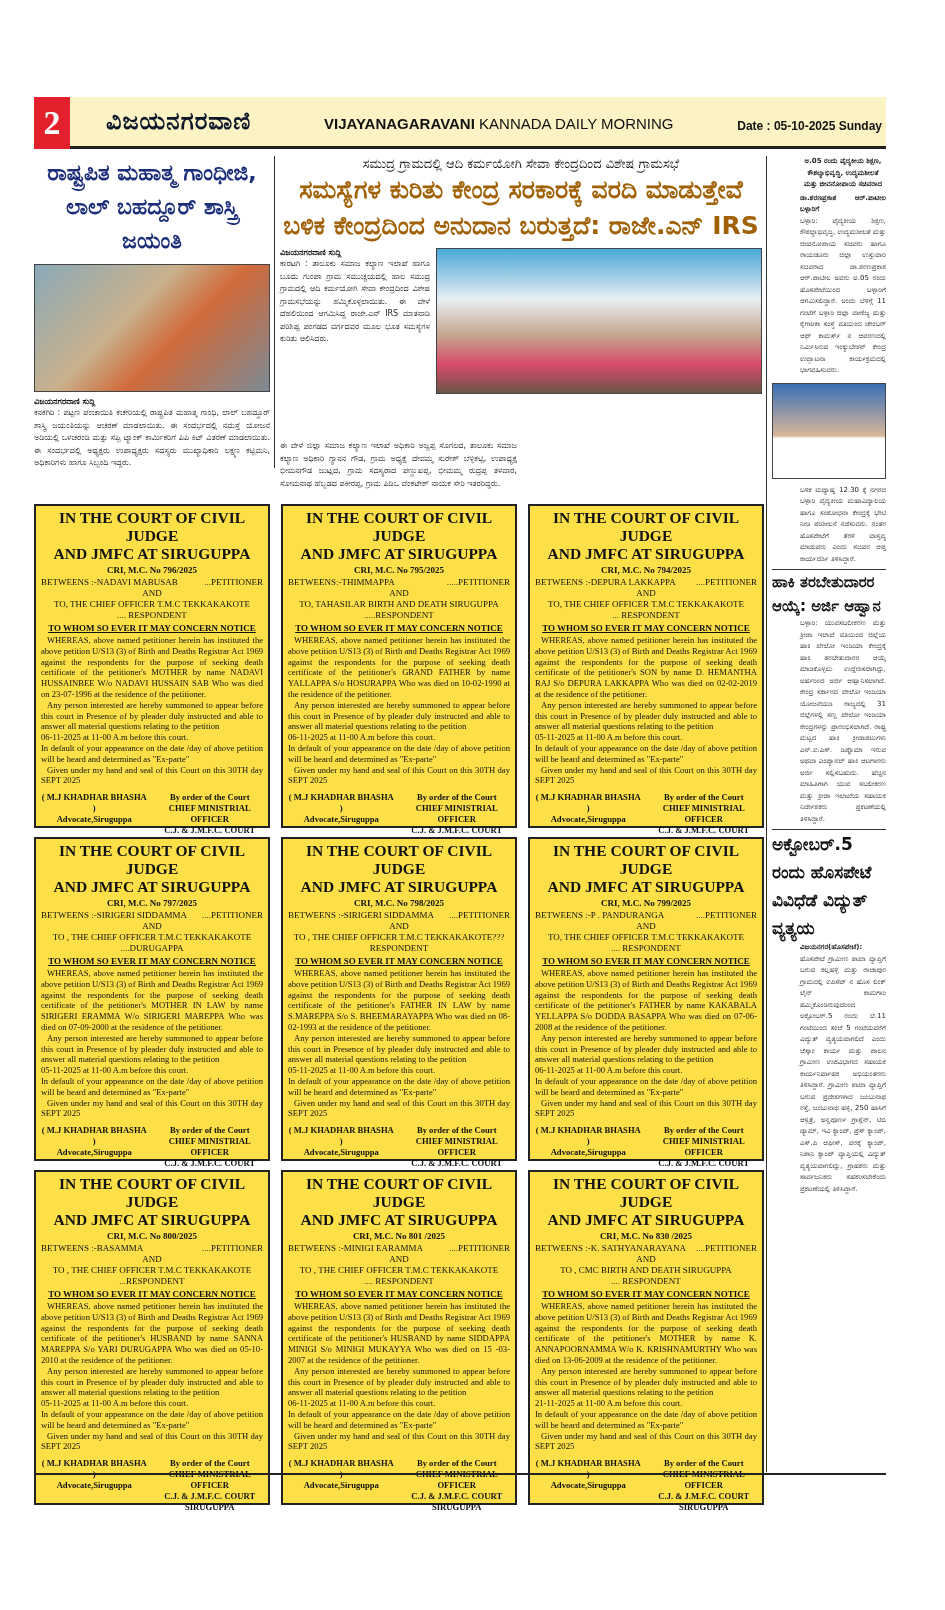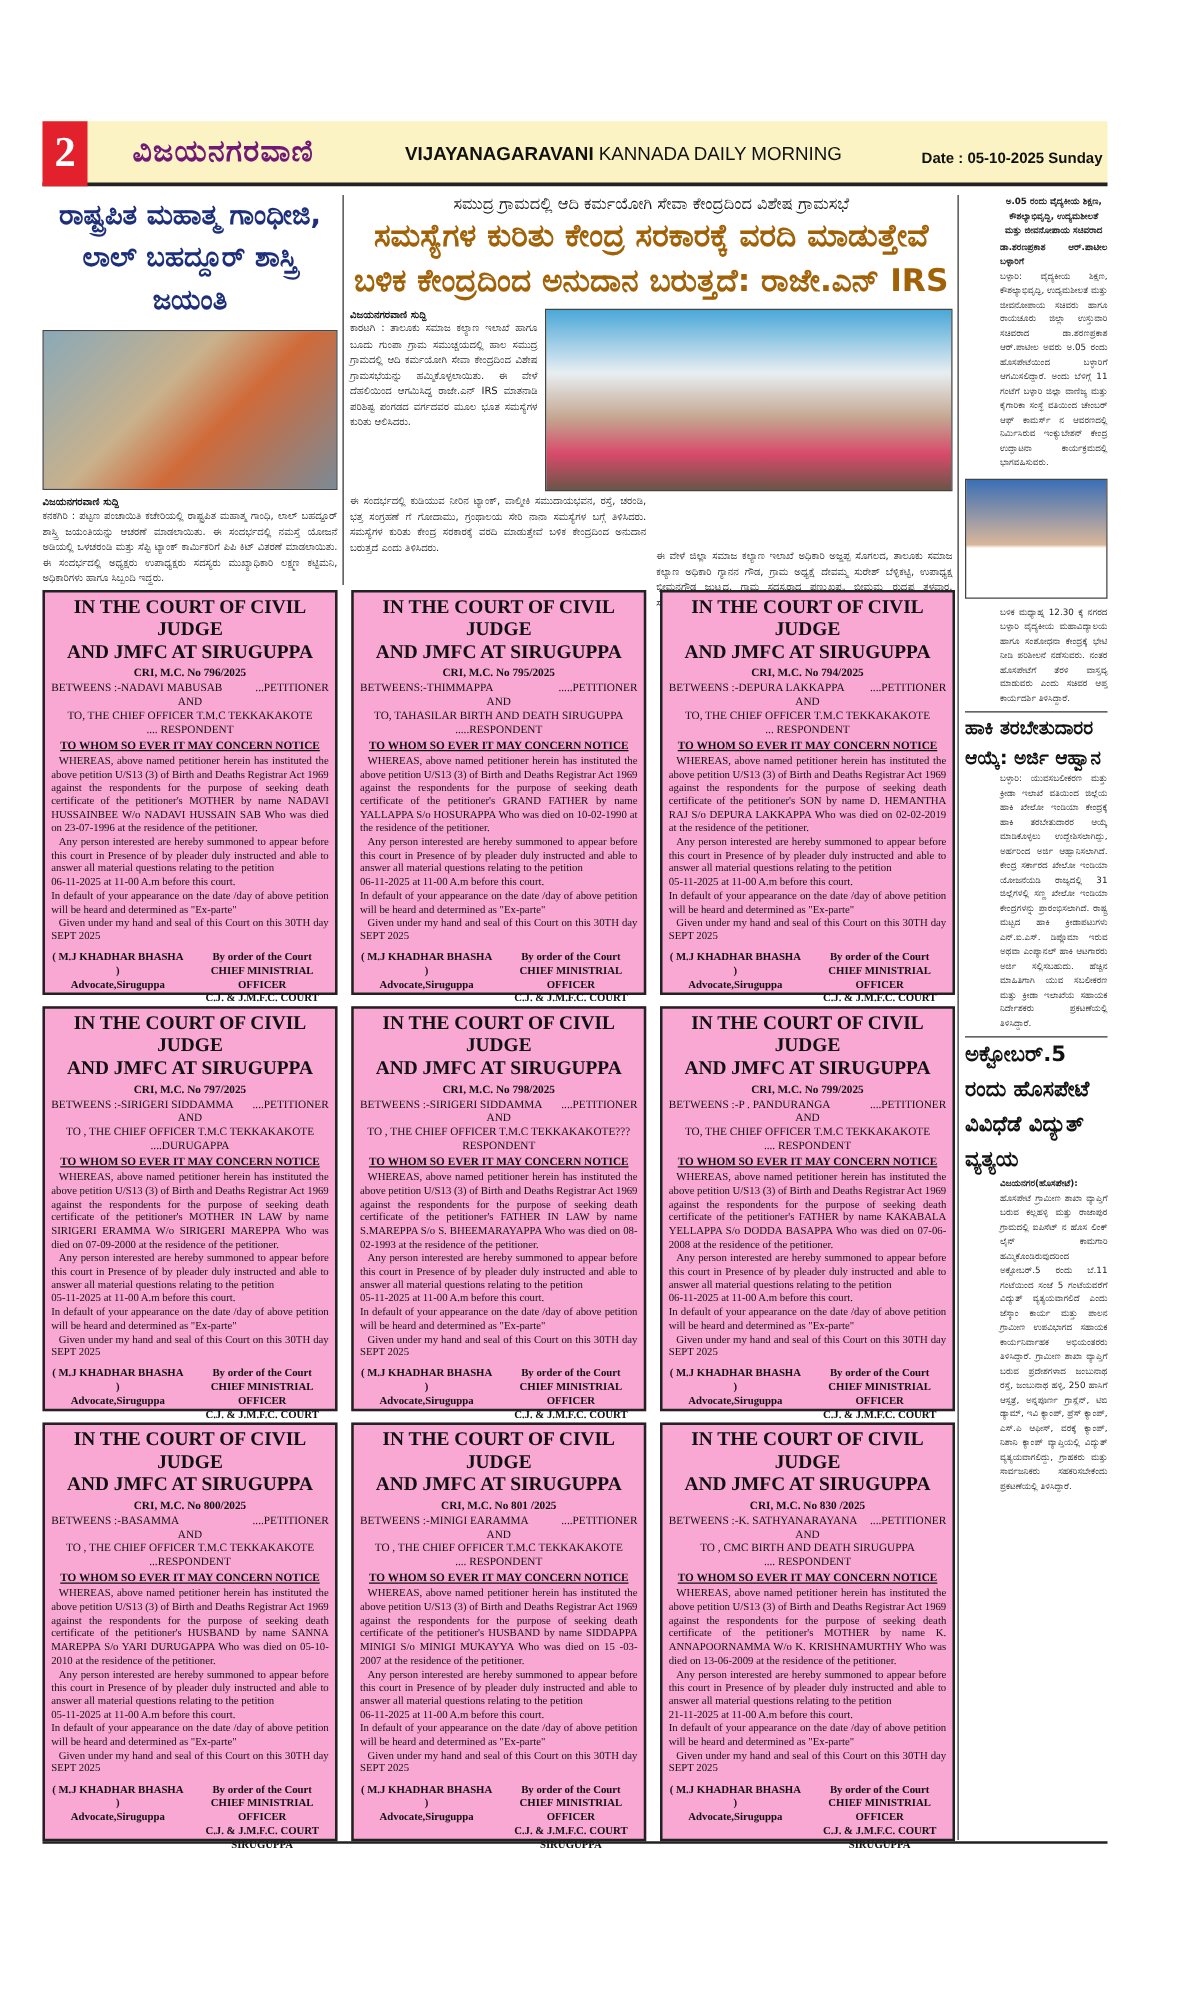--- a/index.html
+++ b/index.html
@@ -1,34 +1,34 @@
 <!DOCTYPE html>
 <html><head>
 <meta charset="utf-8">
 <style>
 *{box-sizing:border-box;margin:0;padding:0;}
 body{width:945px;height:1610px;background:#fff;position:relative;overflow:hidden;font-family:"Liberation Serif",serif;color:#111;}
 .masthead{position:absolute;left:34px;top:97px;width:852px;height:52px;background:#fbf3c4;border-bottom:3px solid #222;}
 .pageno{position:absolute;left:0;top:0;width:36px;height:52px;background:#e3212c;color:#fff;font:bold 34px "Liberation Serif",serif;text-align:center;line-height:52px;}
-.kn-logo{position:absolute;left:72px;top:10px;font:bold 24px "DejaVu Sans",sans-serif;color:#701a75;letter-spacing:1px;}
+.kn-logo{position:absolute;left:72px;top:10px;font:bold 24px "DejaVu Sans",sans-serif;color:#0f172a;letter-spacing:1px;}
 .en-title{position:absolute;left:290px;top:18px;font:15px "Liberation Sans",sans-serif;color:#111;}
 .en-title b{font-weight:bold;}
 .date{position:absolute;right:4px;top:22px;font:bold 12px "Liberation Sans",sans-serif;}
 .colL{position:absolute;left:34px;top:156px;width:236px;}
 .colC{position:absolute;left:280px;top:156px;width:482px;}
 .colR{position:absolute;left:772px;top:156px;width:114px;}
 .vline{position:absolute;top:156px;width:1px;background:#333;}
 .hl-blue{font:bold 22px "DejaVu Sans",sans-serif;color:#1d2f7a;line-height:34px;text-align:center;}
 .kicker{font:13px "DejaVu Sans",sans-serif;text-align:center;color:#111;}
 .hl-purple{font:bold 25px "DejaVu Sans",sans-serif;color:#a16207;line-height:36px;text-align:center;}
 .photo{background:linear-gradient(135deg,#8aa9b8,#c9b18c 40%,#d06a3a 60%,#7c8a95);border:1px solid #444;}
 .photo2{background:linear-gradient(180deg,#4aa8d8 0%,#e8eef2 35%,#c4a690 60%,#d84a6a 80%,#6b5548);}
 .bodytxt{font:8px "DejaVu Sans",sans-serif;line-height:12.5px;color:#222;text-align:justify;}
 .byline{font:bold 8px "DejaVu Sans",sans-serif;}
-.notice{position:absolute;border:2px solid #222;padding:3px 5px;background:#f9a8d4;}
+.notice{position:absolute;border:2px solid #222;padding:3px 5px;background:#fde047;margin-top:32px;}
 .notice .t1{font:bold 15.5px "Liberation Serif",serif;text-align:center;line-height:18px;}
 .notice .case{font:bold 9px "Liberation Serif",serif;text-align:center;margin:2px 0;}
 .notice .ln{font:9px "Liberation Serif",serif;line-height:11px;text-align:center;}
 .notice .row{display:flex;justify-content:space-between;}
 .notice .right{}
 .notice .to{font:bold 9px "Liberation Serif",serif;text-align:center;text-decoration:underline;margin:2px 0;}
 .notice .para{font:8.6px "Liberation Serif",serif;line-height:10.8px;text-align:justify;}
 .notice .sign{display:flex;justify-content:space-between;margin-top:6px;font:bold 8.6px "Liberation Serif",serif;line-height:11px;}
 .notice .sign .l{text-align:center;width:48%;}
 .notice .sign .r{text-align:center;width:48%;}
@@ -61,21 +61,20 @@
   <div class="hl-purple">ಸಮಸ್ಯೆಗಳ ಕುರಿತು ಕೇಂದ್ರ ಸರಕಾರಕ್ಕೆ ವರದಿ ಮಾಡುತ್ತೇವೆ</div>
   <div class="hl-purple">ಬಳಿಕ ಕೇಂದ್ರದಿಂದ ಅನುದಾನ ಬರುತ್ತದೆ: ರಾಜೇ.ಎನ್ IRS</div>
   <div style="display:flex;gap:6px;margin-top:4px;">
     <div style="width:150px;">
       <div class="byline">ವಿಜಯನಗರವಾಣಿ ಸುದ್ದಿ</div>
       <div class="bodytxt">ಕಾರಟಗಿ : ತಾಲೂಕು ಸಮಾಜ ಕಲ್ಯಾಣ ಇಲಾಖೆ ಹಾಗೂ ಬೂದು ಗುಂಪಾ ಗ್ರಾಮ ಸಮುಚ್ಚಯದಲ್ಲಿ ಹಾಲ ಸಮುದ್ರ ಗ್ರಾಮದಲ್ಲಿ ಆದಿ ಕರ್ಮಯೋಗಿ ಸೇವಾ ಕೇಂದ್ರದಿಂದ ವಿಶೇಷ ಗ್ರಾಮಸಭೆಯನ್ನು ಹಮ್ಮಿಕೊಳ್ಳಲಾಯಿತು. ಈ ವೇಳೆ ದೆಹಲಿಯಿಂದ ಆಗಮಿಸಿದ್ದ ರಾಜೇ.ಎನ್ IRS ಮಾತನಾಡಿ ಪರಿಶಿಷ್ಟ ಪಂಗಡದ ವರ್ಗದವರ ಮೂಲ ಭೂತ ಸಮಸ್ಯೆಗಳ ಕುರಿತು ಆಲಿಸಿದರು.</div>
     </div>
     <div class="photo photo2" style="width:326px;height:146px;"></div>
   </div>
   <div style="display:flex;gap:8px;margin-top:2px;">
-    <div class="bodytxt" style="width:237px;">ಈ ಸಂದರ್ಭದಲ್ಲಿ ಕುಡಿಯುವ ನೀರಿನ ಟ್ಯಾಂಕ್, ವಾಲ್ಮೀಕಿ ಸಮುದಾಯಭವನ, ರಸ್ತೆ, ಚರಂಡಿ, ಭತ್ತ ಸಂಗ್ರಹಣೆ ಗೆ ಗೋದಾಮು, ಗ್ರಂಥಾಲಯ ಸೇರಿ ನಾನಾ ಸಮಸ್ಯೆಗಳ ಬಗ್ಗೆ ತಿಳಿಸಿದರು. ಸಮಸ್ಯೆಗಳ ಕುರಿತು ಕೇಂದ್ರ ಸರಕಾರಕ್ಕೆ ವರದಿ ಮಾಡುತ್ತೇವೆ ಬಳಿಕ ಕೇಂದ್ರದಿಂದ ಅನುದಾನ ಬರುತ್ತದೆ ಎಂದು ತಿಳಿಸಿದರು.</div>
     <div class="bodytxt" style="width:237px;margin-top:44px;">ಈ ವೇಳೆ ಜಿಲ್ಲಾ ಸಮಾಜ ಕಲ್ಯಾಣ ಇಲಾಖೆ ಅಧಿಕಾರಿ ಅಜ್ಜಪ್ಪ ಸೊಗಲದ, ತಾಲೂಕು ಸಮಾಜ ಕಲ್ಯಾಣ ಅಧಿಕಾರಿ ಗ್ಯಾನನ ಗೌಡ, ಗ್ರಾಮ ಅಧ್ಯಕ್ಷೆ ದೇವಮ್ಮ ಸುರೇಶ್ ಬೆಳ್ಳಿಕಟ್ಟಿ, ಉಪಾಧ್ಯಕ್ಷ ಭೀಮನಗೌಡ ಜುಟ್ಲದ, ಗ್ರಾಮ ಸದಸ್ಯರಾದ ಪಣ್ಣುಖಪ್ಪ, ಭೀಮಮ್ಮ ರುದ್ರಪ್ಪ ತಳವಾರ, ಸೋಮನಾಥ ಹೆಬ್ಬಡದ ಪಕೀರಪ್ಪ, ಗ್ರಾಮ ಪಿಡಿಒ ವೆಂಕಟೇಶ್ ನಾಯಕ ಸೇರಿ ಇತರರಿದ್ದರು.</div>
   </div>
 </div>
 
 <div class="colR">
   <div class="rtxt" style="text-align:center;font-weight:bold;">ಅ.05 ರಂದು ವೈದ್ಯಕೀಯ ಶಿಕ್ಷಣ, ಕೌಶಲ್ಯಾಭಿವೃದ್ಧಿ, ಉದ್ಯಮಶೀಲತೆ ಮತ್ತು ಜೀವನೋಪಾಯ ಸಚಿವರಾದ</div>
   <div class="rtxt" style="font-weight:bold;margin-top:2px;">ಡಾ.ಶರಣಪ್ರಕಾಶ ಆರ್.ಪಾಟೀಲ ಬಳ್ಳಾರಿಗೆ</div>
   <div class="rtxt">ಬಳ್ಳಾರಿ: ವೈದ್ಯಕೀಯ ಶಿಕ್ಷಣ, ಕೌಶಲ್ಯಾಭಿವೃದ್ಧಿ, ಉದ್ಯಮಶೀಲತೆ ಮತ್ತು ಜೀವನೋಪಾಯ ಸಚಿವರು ಹಾಗೂ ರಾಯಚೂರು ಜಿಲ್ಲಾ ಉಸ್ತುವಾರಿ ಸಚಿವರಾದ ಡಾ.ಶರಣಪ್ರಕಾಶ ಆರ್.ಪಾಟೀಲ ಅವರು ಅ.05 ರಂದು ಹೊಸಪೇಟೆಯಿಂದ ಬಳ್ಳಾರಿಗೆ ಆಗಮಿಸಲಿದ್ದಾರೆ. ಅಂದು ಬೆಳಿಗ್ಗೆ 11 ಗಂಟೆಗೆ ಬಳ್ಳಾರಿ ಜಿಲ್ಲಾ ವಾಣಿಜ್ಯ ಮತ್ತು ಕೈಗಾರಿಕಾ ಸಂಸ್ಥೆ ವತಿಯಿಂದ ಚೇಂಬರ್ ಆಫ್ ಕಾಮರ್ಸ್ ನ ಆವರಣದಲ್ಲಿ ನಿರ್ಮಿಸಿರುವ ಇಂಕ್ಯುಬೇಶನ್ ಕೇಂದ್ರ ಉದ್ಘಾಟನಾ ಕಾರ್ಯಕ್ರಮದಲ್ಲಿ ಭಾಗವಹಿಸುವರು.</div>
   <div style="height:96px;margin:6px 0;background:linear-gradient(180deg,#3a6fb5,#d9b79a 55%,#fff 58%,#fff);border:1px solid #444;"></div>
   <div class="rtxt">ಬಳಿಕ ಮಧ್ಯಾಹ್ನ 12.30 ಕ್ಕೆ ನಗರದ ಬಳ್ಳಾರಿ ವೈದ್ಯಕೀಯ ಮಹಾವಿದ್ಯಾಲಯ ಹಾಗೂ ಸಂಶೋಧನಾ ಕೇಂದ್ರಕ್ಕೆ ಭೇಟಿ ನೀಡಿ ಪರಿಶೀಲನೆ ನಡೆಸುವರು. ನಂತರ ಹೊಸಪೇಟೆಗೆ ತೆರಳಿ ವಾಸ್ತವ್ಯ ಮಾಡುವರು ಎಂದು ಸಚಿವರ ಆಪ್ತ ಕಾರ್ಯದರ್ಶಿ ತಿಳಿಸಿದ್ದಾರೆ.</div>

